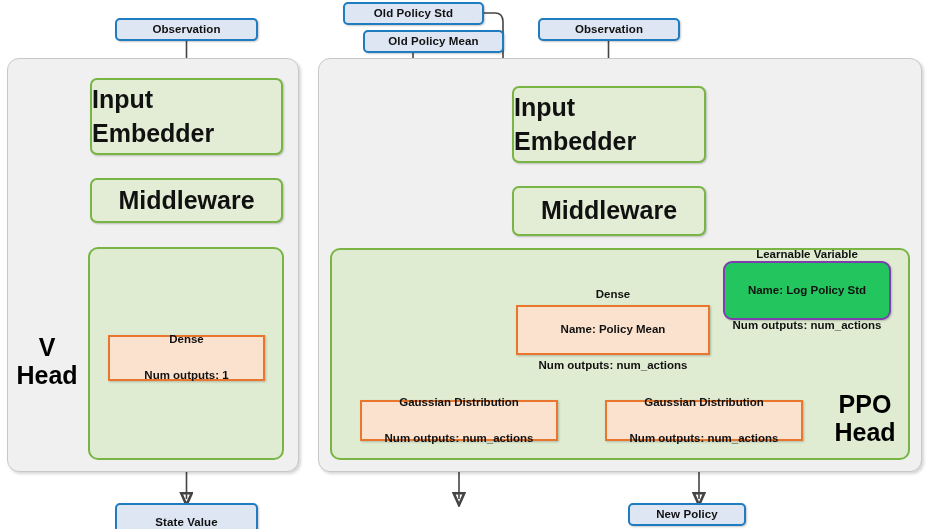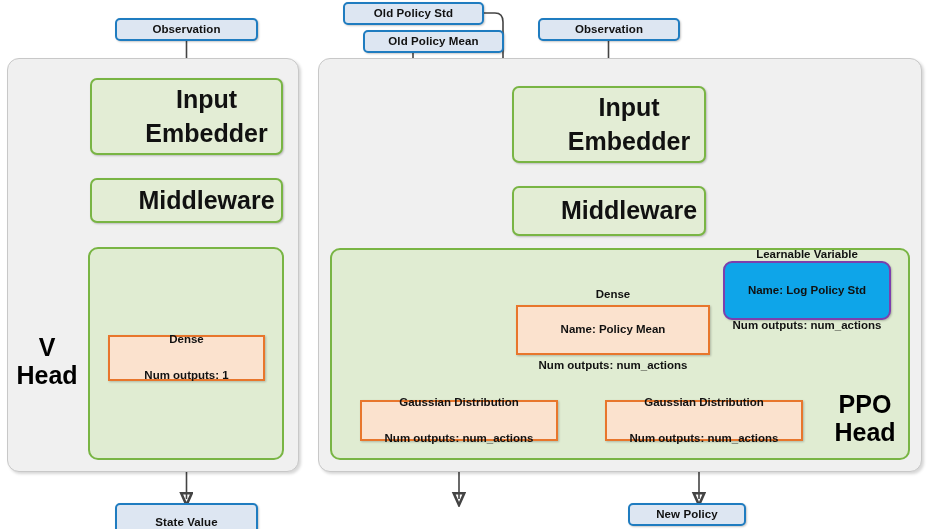--- a/index.html
+++ b/index.html
@@ -24,48 +24,47 @@
   }
 
   
   .node{
     position:absolute;
     box-sizing:border-box;
     display:flex;
     flex-direction:column;
     align-items:center;
     justify-content:center;
-    text-align:center;
+    text-align:left;
     color:#111;
     box-shadow:1px 1px 2px rgba(0,0,0,.22);
   }
   .blue-io{
     background:#dde6f2;
     border:2px solid #1f7cc0;
     border-radius:5px;
     font-size:11.5px;
     font-weight:bold;
     letter-spacing:.1px;
   }
   .green-block{
     background:#e3edd5;
     border:2.5px solid #79b544;
     border-radius:7px;
     font-size:25px;
     font-weight:bold;
-    padding-left:40px;
   }
   .orange-block{
     background:#fbe2ce;
     border:2.5px solid #e8762c;
     border-radius:0;
     font-size:11.5px;
   }
   .purple-block{
-    background:#0ea5e9;
+    background:#22c55e;
     border:2.5px solid #7c3fad;
     border-radius:9px;
     font-size:11.5px;
   }
   .node .l1{font-weight:bold;line-height:1.35;}
   .node .l2,.node .l3{font-weight:bold;line-height:1.35;margin-top:20px;}
 
   
   .head-label{
     position:absolute;

